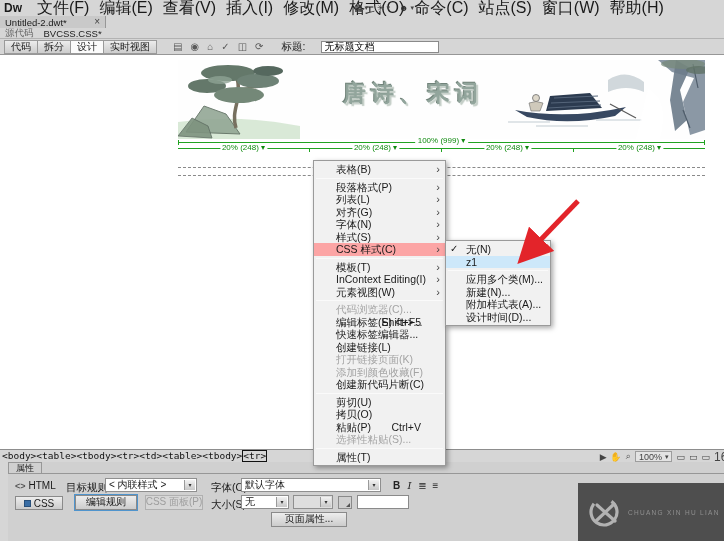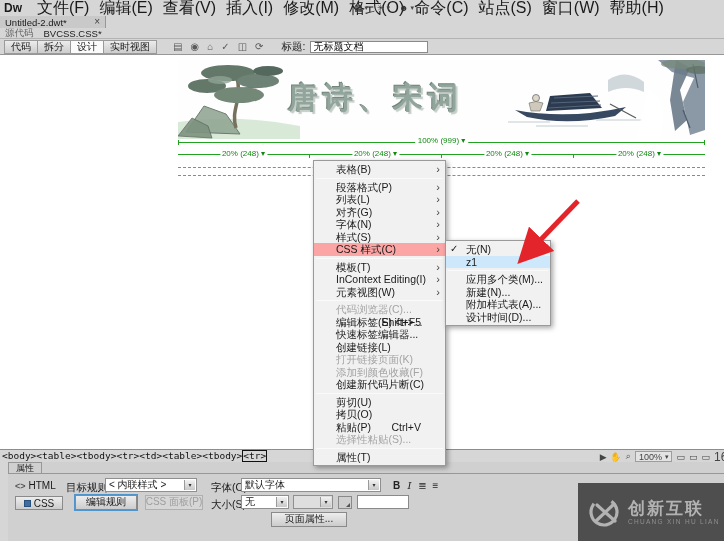--- a/index.html
+++ b/index.html
@@ -28,38 +28,38 @@
   .css-file{color:#222}
 
   
   .doctoolbar{position:absolute;left:0;top:39px;width:100%;height:16px;display:flex;align-items:center;
     border-bottom:1px solid #979797;padding-left:5px}
   .view-btn{font-size:10px;line-height:12px;padding:0 6px;border:1px solid #9a9a9a;margin-left:-1px;
     background:linear-gradient(#ececec,#cdcdcd);white-space:nowrap}
   .view-btn.active{background:#fbfbfb}
   .dt-icons{display:flex;gap:8px;margin-left:16px;color:#5a5a5a;font-size:10px}
   .title-label{margin-left:18px;font-size:10.5px}
-  .title-input{width:118px;height:12px;font-size:10px;border:1px solid #8a8a8a;background:#fff;margin-left:5px;padding:0 2px;
+  .title-input{width:118px;height:12px;font-size:10px;border:1px solid #8a8a8a;background:#fff;margin-left:16px;padding:0 2px;
     font-family:"Liberation Sans","DejaVu Sans",sans-serif}
 
   
   .canvas{position:absolute;left:0;top:55px;width:724px;height:394px;background:#fff}
   .banner{position:absolute;left:178px;top:5px;width:527px;height:79px;overflow:hidden}
   .banner svg{position:absolute;left:0;top:0}
-  .banner-title{position:absolute;left:110px;top:18px;width:250px;
-    font-family:"DejaVu Serif","Liberation Serif",serif;font-size:30px;font-weight:bold;letter-spacing:5px;
+  .banner-title{position:absolute;left:110px;top:18px;width:250px;text-align:center;
+    font-family:"DejaVu Serif","Liberation Serif",serif;font-size:23px;font-weight:bold;letter-spacing:5px;
     color:#92a59c;text-shadow:2px 2px 1px #c4cec7,-1px -1px 0 #72847b;white-space:nowrap}
 
   .tw-top{position:absolute;left:178px;top:84px;width:527px;height:6px}
   .tw-line{position:absolute;left:0;right:0;top:3px;border-top:1px solid #21a321}
   .tw-line:before,.tw-line:after{content:"";position:absolute;top:-3px;width:1px;height:5px;background:#21a321}
   .tw-line:before{left:0}.tw-line:after{right:0}
   .tw-label{position:absolute;left:50%;transform:translateX(-50%);top:-3px;background:#fff;padding:0 3px;
     font-size:8px;line-height:10px;color:#108a10;white-space:nowrap}
-  .tw-cols{position:absolute;left:178px;top:96px;width:527px;height:7px;display:flex}
+  .tw-cols{position:absolute;left:178px;top:90px;width:527px;height:7px;display:flex}
   .tw-col{flex:1;position:relative;border-top:1px solid #21a321;margin-top:3px}
   .tw-col + .tw-col{border-left:1px solid #21a321}
   .col-label{position:absolute;left:50%;transform:translateX(-50%);top:-6px;background:#fff;padding:0 2px;
     font-size:8px;line-height:10px;color:#108a10;white-space:nowrap}
 
   .nav{position:absolute;left:178px;top:98px;width:527px;height:14px;display:flex;border:1px solid #111;background:#fdfdfd}
   .nav-cell{flex:1;display:flex;align-items:center;justify-content:center;font-size:11.5px;border-right:1px solid #111}
   .nav-cell:last-child{border-right:none}
   .dashedrow{position:absolute;left:178px;top:112px;width:527px;height:9px;
     border-top:1px dashed #8a8a8a;border-bottom:1px dashed #8a8a8a}
@@ -375,18 +375,17 @@
         </div>
     </div>
   </div>
 
   <div class="watermark">
     <svg width="34" height="34" viewBox="0 0 34 34">
       <circle cx="17" cy="17" r="13" fill="none" stroke="#b2b2b2" stroke-width="3.2" stroke-dasharray="62 20" transform="rotate(-55 17 17)"></circle>
       <path d="M10,10 L28,26 M27,9 L9,26" stroke="#b2b2b2" stroke-width="3.2" stroke-linecap="round"></path>
     </svg>
     <span class="wm-text">
-      <span class="wm-brand">创新互联</span>
       <span class="wm-sub">CHUANG XIN HU LIAN</span>
     </span>
   </div>
 
 </div>
 
 </body></html>

